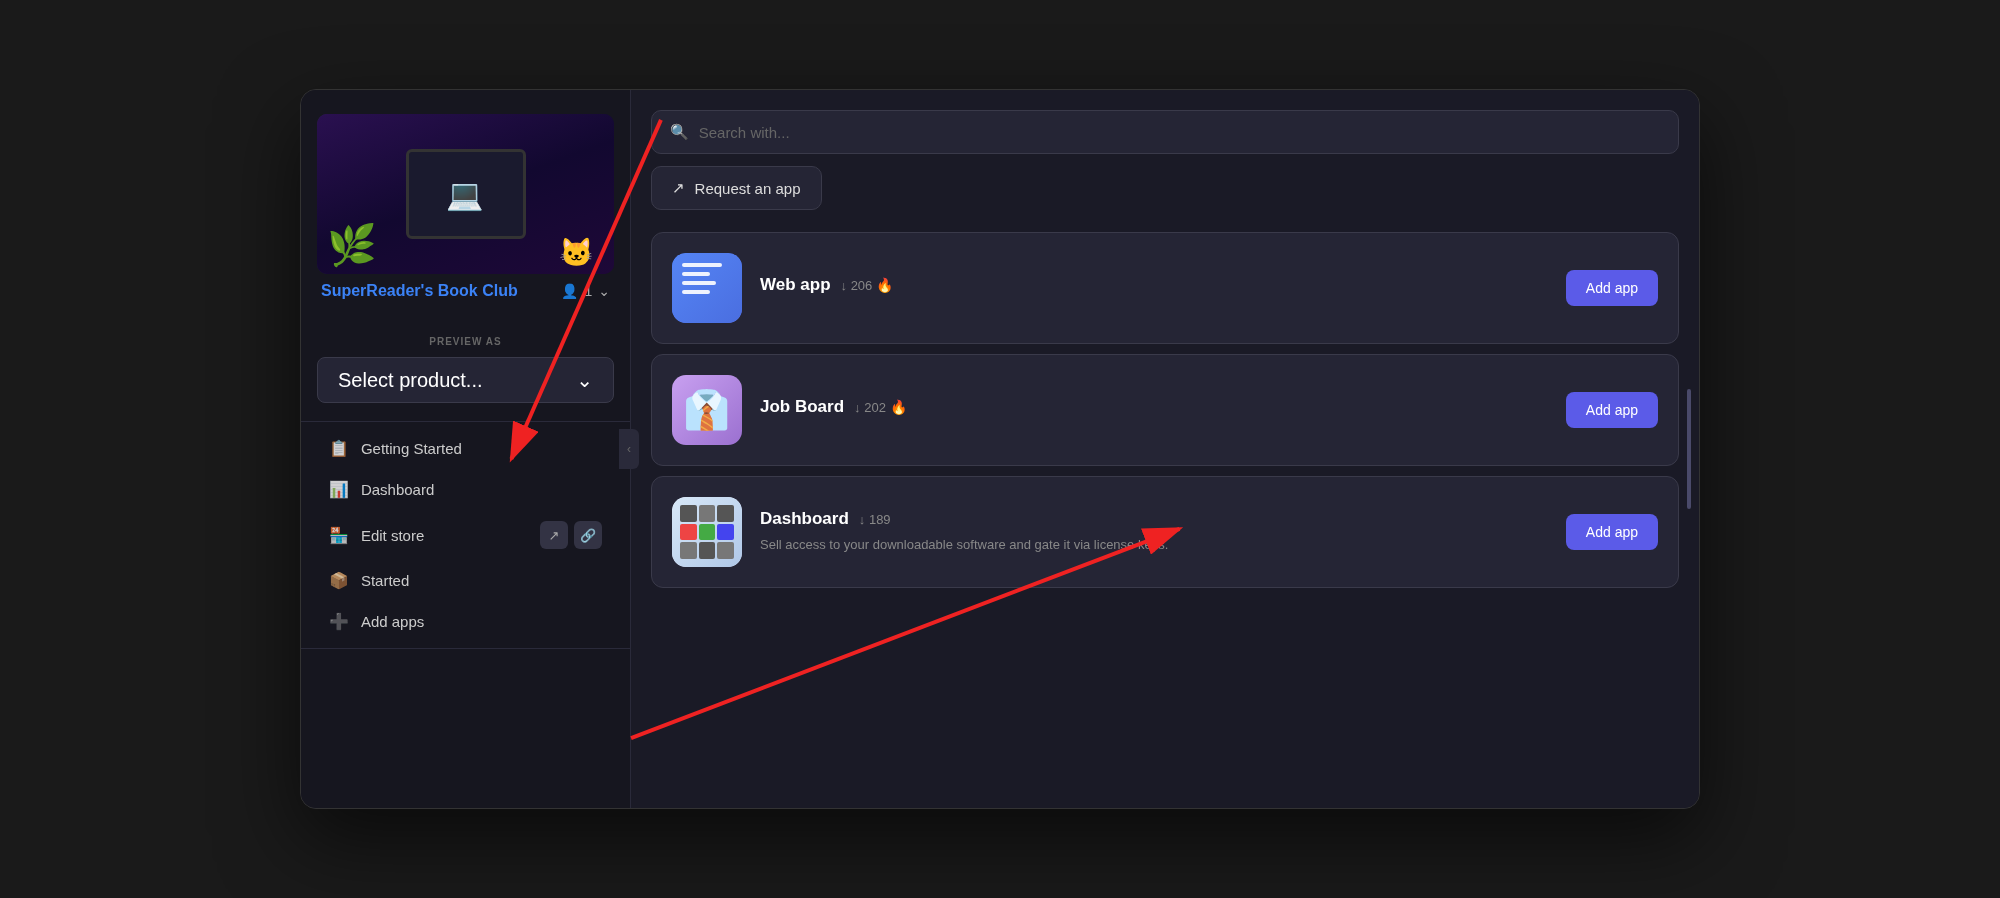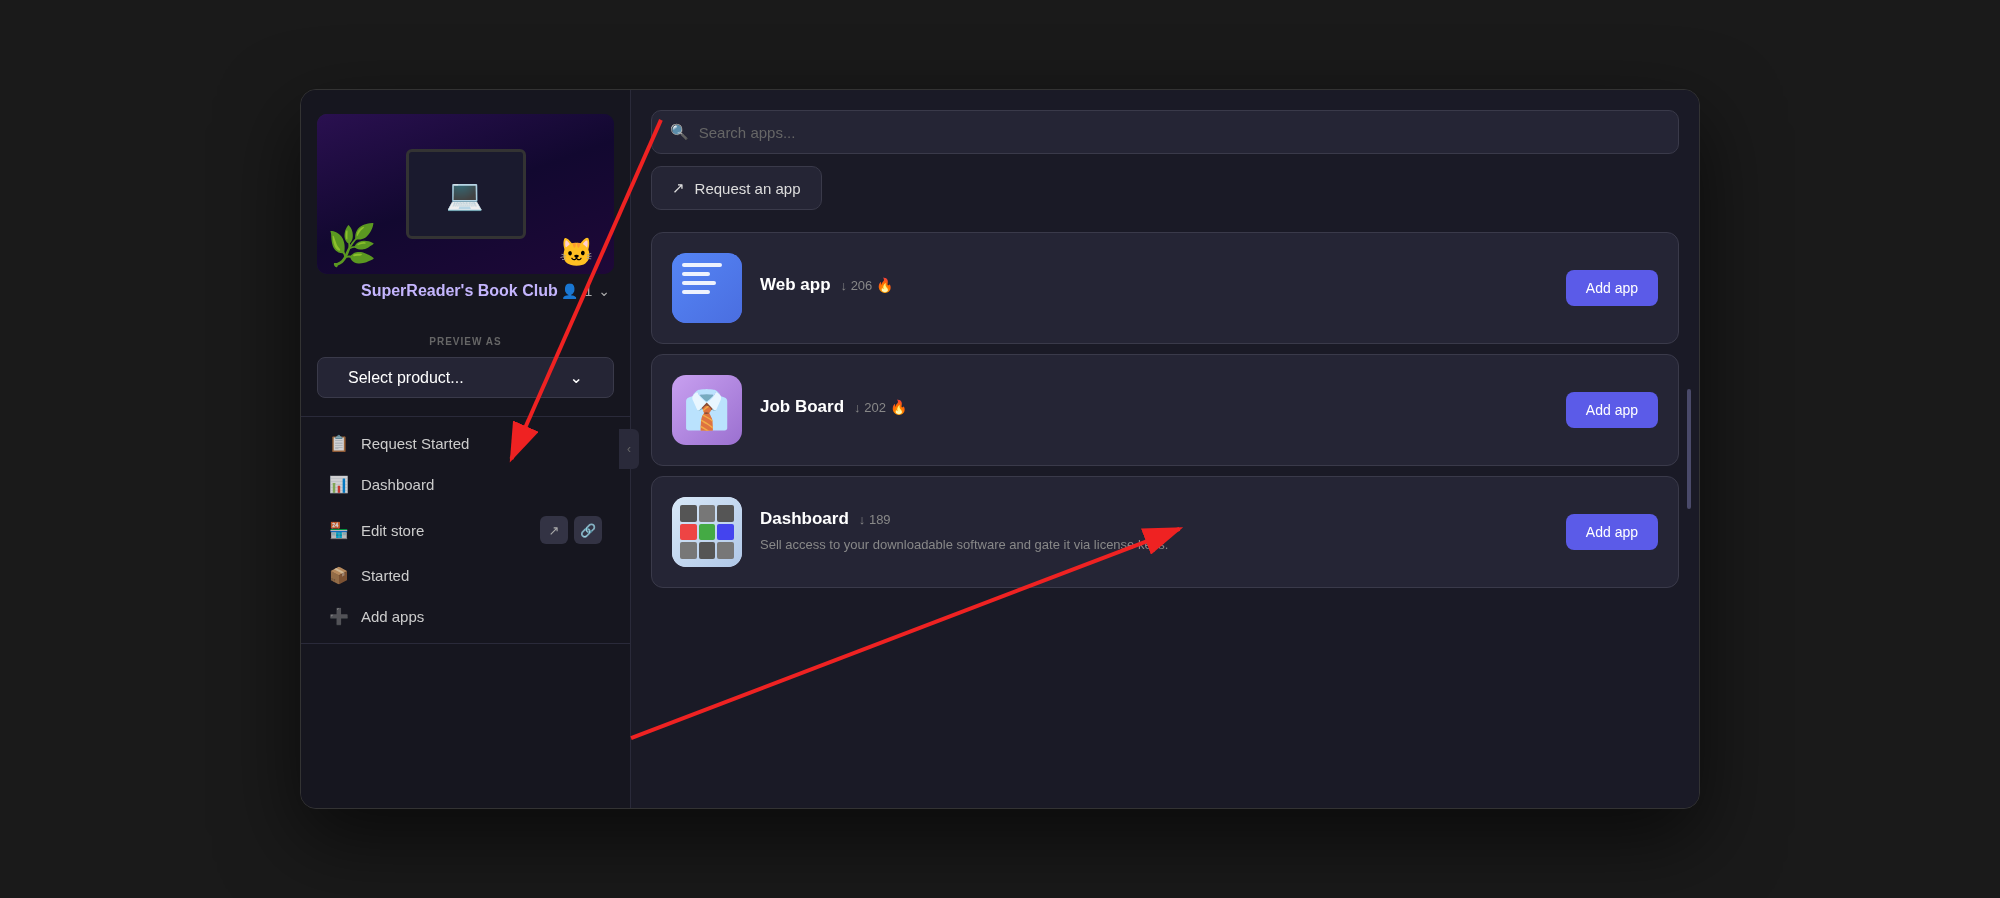--- a/index.html
+++ b/index.html
@@ -44,24 +44,23 @@
     }
 
     .store-title-row {
       display: flex;
       align-items: center;
       justify-content: space-between;
       padding: 8px 4px;
     }
 
     .store-name {
-      color: #c4b5fd;
+      color: #3b82f6;
       font-size: 16px;
       font-weight: 600;
-      margin-left: 40px;
     }
 
     .store-members {
       display: flex;
       align-items: center;
       gap: 6px;
       color: #aaa;
       font-size: 14px;
     }
 
@@ -125,26 +124,26 @@
       text-align: center;
       margin-bottom: 10px;
     }
 
     .select-dropdown {
       width: 100%;
       background: #252535;
       border: 1px solid #3a3a4a;
       border-radius: 8px;
       color: #fff;
-      padding: 10px 30px;
+      padding: 10px 20px;
       display: flex;
       align-items: center;
       justify-content: space-between;
       cursor: pointer;
-      font-size: 16px;
+      font-size: 20px;
     }
 
     .divider {
       height: 1px;
       background: #2a2a3a;
       margin: 6px 0;
     }
 
     .nav-section-label {
       color: #555;
@@ -465,21 +464,21 @@
         <span>Select product...</span>
         <span>⌄</span>
       </div>
     </div>
 
     <div class="divider"></div>
 
 
     <div class="nav-item">
       <span class="nav-item-icon">📋</span>
-      <span>Request Started</span>
+      <span>Getting Started</span>
     </div>
 
     <div class="nav-item">
       <span class="nav-item-icon">📊</span>
       <span>Dashboard</span>
     </div>
 
     <div class="nav-item">
       <span class="nav-item-icon">🏪</span>
       <span>Edit store</span>
@@ -503,21 +502,21 @@
 
 
   </div>
 
   <div class="collapse-handle">‹</div>
 
   <div class="main-content">
 
     <div class="search-bar">
       <span>🔍</span>
-      <span>Search apps...</span>
+      <span>Search with...</span>
     </div>
 
     <div class="request-btn">
       <span>↗</span>
       <span>Request an app</span>
     </div>
 
     <div class="apps-list">
 
       <div class="app-card">

